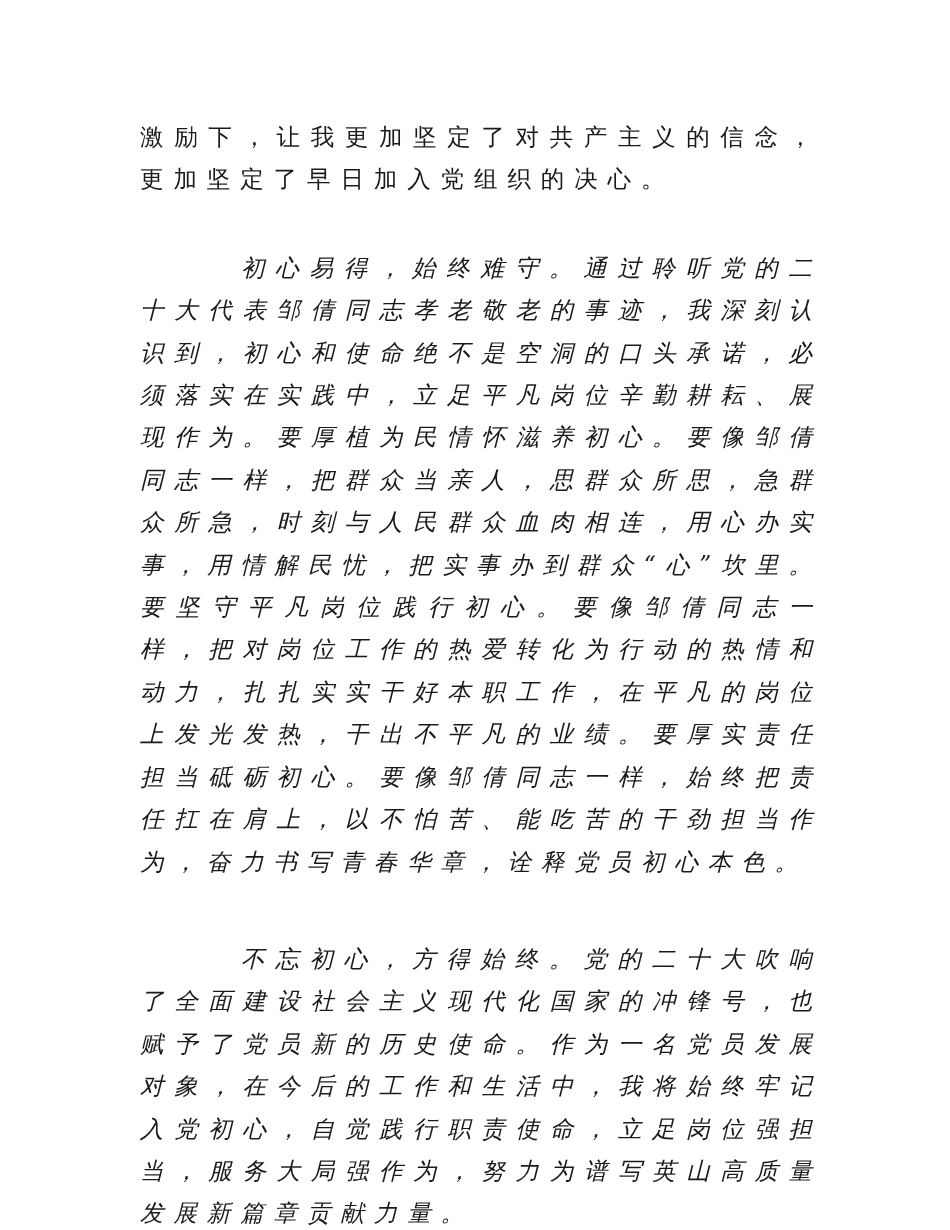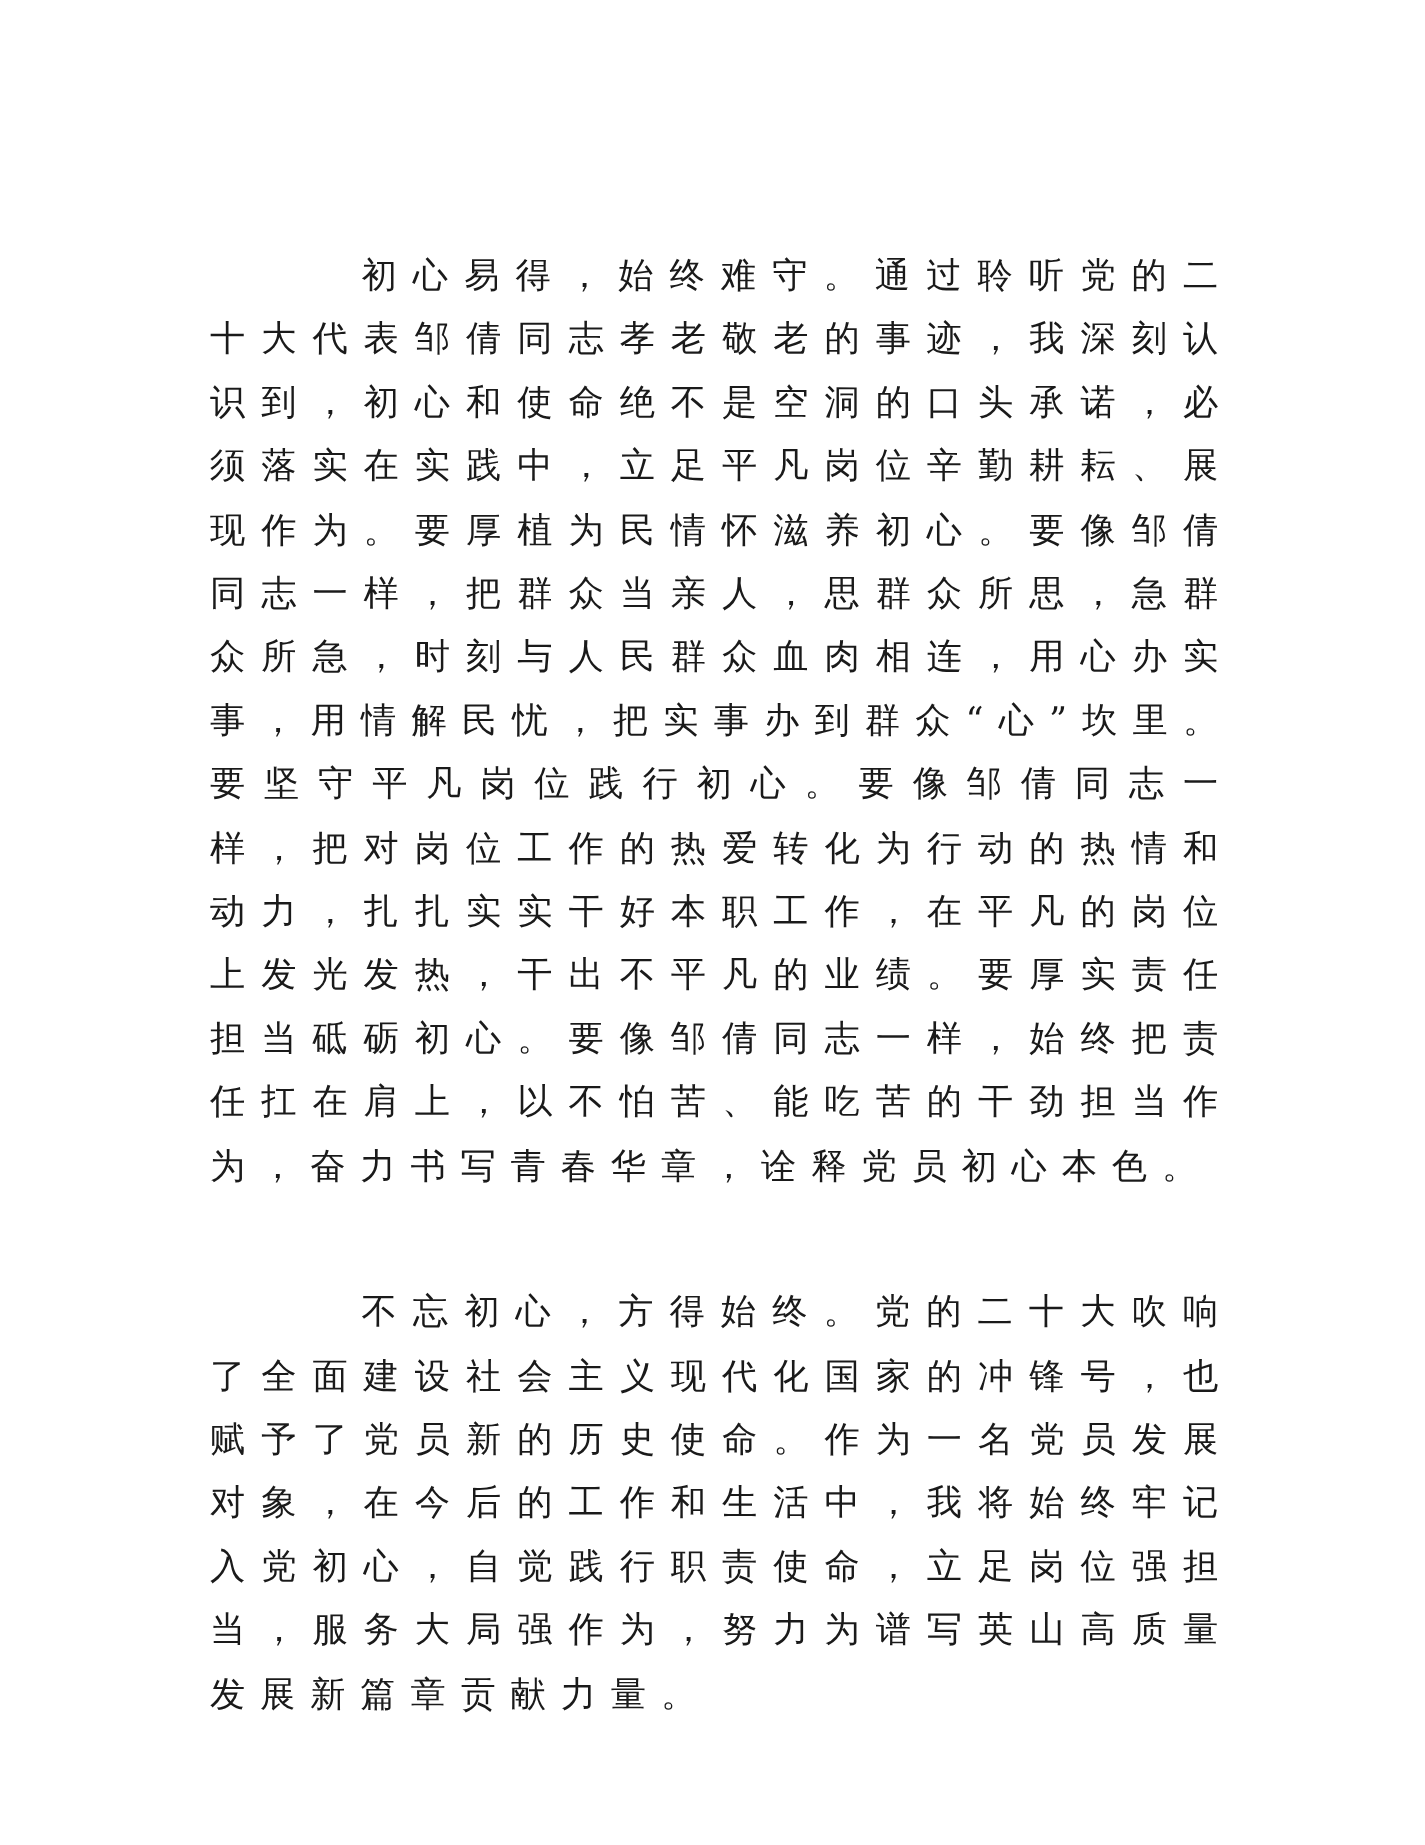--- a/index.html
+++ b/index.html
@@ -26,25 +26,27 @@
       line-height: 42.4px;
       color: #1a1a1a;
       letter-spacing: 9.9px;
       text-align: justify;
       text-align-last: left;
       word-break: break-all;
       margin-right: -10px;
     }
     .para.indent {
       text-indent: 101px;
+      font-style: italic;
     }
     .gap-1 { height: 46px; }
     .gap-2 { height: 55px; }
   </style>
 </head>
 <body>
 
 <div class="page">
+  <p class="para">激励下，让我更加坚定了对共产主义的信念，更加坚定了早日加入党组织的决心。</p>
   <div class="gap-1"></div>
   <p class="para indent">初心易得，始终难守。通过聆听党的二十大代表邹倩同志孝老敬老的事迹，我深刻认识到，初心和使命绝不是空洞的口头承诺，必须落实在实践中，立足平凡岗位辛勤耕耘、展现作为。要厚植为民情怀滋养初心。要像邹倩同志一样，把群众当亲人，思群众所思，急群众所急，时刻与人民群众血肉相连，用心办实事，用情解民忧，把实事办到群众“心”坎里。要坚守平凡岗位践行初心。要像邹倩同志一样，把对岗位工作的热爱转化为行动的热情和动力，扎扎实实干好本职工作，在平凡的岗位上发光发热，干出不平凡的业绩。要厚实责任担当砥砺初心。要像邹倩同志一样，始终把责任扛在肩上，以不怕苦、能吃苦的干劲担当作为，奋力书写青春华章，诠释党员初心本色。</p>
   <div class="gap-2"></div>
   <p class="para indent">不忘初心，方得始终。党的二十大吹响了全面建设社会主义现代化国家的冲锋号，也赋予了党员新的历史使命。作为一名党员发展对象，在今后的工作和生活中，我将始终牢记入党初心，自觉践行职责使命，立足岗位强担当，服务大局强作为，努力为谱写英山高质量发展新篇章贡献力量。</p>
 </div>
 
 </body></html>

